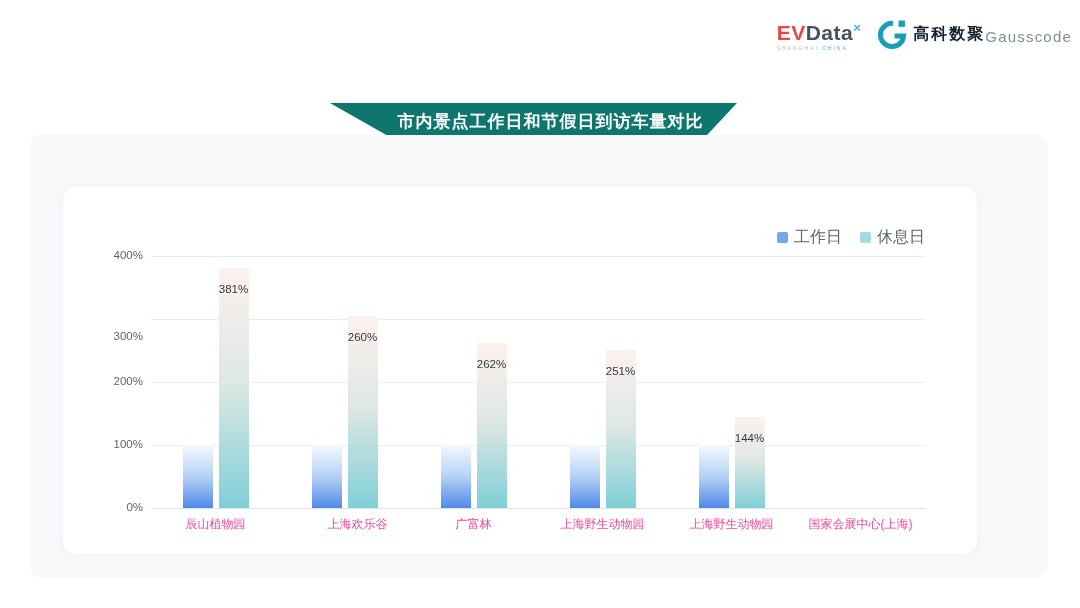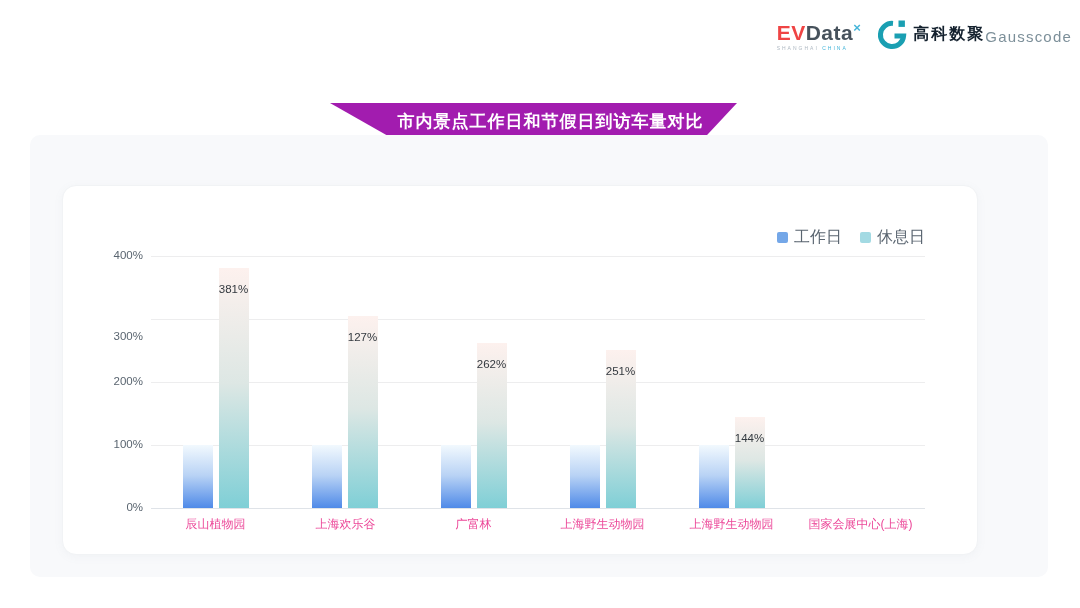--- a/index.html
+++ b/index.html
@@ -70,21 +70,21 @@
       <path d="M16 3.4 A 11.6 11.6 0 1 0 26.6 16 L 17.5 16" fill="none" stroke="#1a9fb2" stroke-width="5"></path>
       <rect x="21.5" y="0.5" width="6.4" height="6.4" fill="#1a9fb2"></rect>
     </svg>
     <div class="g-text">
       <span class="g-cn">高科数聚</span>
       <span class="g-en">Gausscode</span>
     </div>
   </div>
 </div>
 
-<div class="banner" id="banner" style="background: #a21caf;">
+<div class="banner" id="banner" style="background: #0f766e;">
   <span class="banner-title">市内景点工作日和节假日到访车量对比</span>
 </div>
 
 <div class="panel"></div>
 <div class="card" id="chart-card">
   <div class="legend" id="legend">
       <div class="legend-item">
         <span class="legend-swatch" style="background: rgb(116, 167, 232);"></span>
         <span class="legend-label">工作日</span>
       </div>
@@ -108,21 +108,21 @@
   <div class="groups" id="groups">
       <div class="bar-group" style="left: 0px; width: 129px;">
         <div class="bar" style="height: 63px; background: linear-gradient(rgb(242, 249, 254) 0%, rgb(185, 211, 245) 48%, rgb(79, 138, 232) 100%);"></div>
         <div class="bar" style="height: 240.03px; background: linear-gradient(rgb(253, 241, 238) 0%, rgb(221, 231, 228) 48%, rgb(127, 207, 214) 100%);">
           <span class="bar-value">381%</span>
         </div>
       </div>
       <div class="bar-group" style="left: 129px; width: 129px;">
         <div class="bar" style="height: 63px; background: linear-gradient(rgb(242, 249, 254) 0%, rgb(185, 211, 245) 48%, rgb(79, 138, 232) 100%);"></div>
         <div class="bar" style="height: 191.52px; background: linear-gradient(rgb(253, 241, 238) 0%, rgb(221, 231, 228) 48%, rgb(127, 207, 214) 100%);">
-          <span class="bar-value">127%</span>
+          <span class="bar-value">260%</span>
         </div>
       </div>
       <div class="bar-group" style="left: 258px; width: 129px;">
         <div class="bar" style="height: 63px; background: linear-gradient(rgb(242, 249, 254) 0%, rgb(185, 211, 245) 48%, rgb(79, 138, 232) 100%);"></div>
         <div class="bar" style="height: 165.06px; background: linear-gradient(rgb(253, 241, 238) 0%, rgb(221, 231, 228) 48%, rgb(127, 207, 214) 100%);">
           <span class="bar-value">262%</span>
         </div>
       </div>
       <div class="bar-group" style="left: 387px; width: 129px;">
         <div class="bar" style="height: 63px; background: linear-gradient(rgb(242, 249, 254) 0%, rgb(185, 211, 245) 48%, rgb(79, 138, 232) 100%);"></div>
@@ -132,19 +132,19 @@
       </div>
       <div class="bar-group" style="left: 516px; width: 129px;">
         <div class="bar" style="height: 63px; background: linear-gradient(rgb(242, 249, 254) 0%, rgb(185, 211, 245) 48%, rgb(79, 138, 232) 100%);"></div>
         <div class="bar" style="height: 90.72px; background: linear-gradient(rgb(253, 241, 238) 0%, rgb(221, 231, 228) 48%, rgb(127, 207, 214) 100%);">
           <span class="bar-value">144%</span>
         </div>
       </div>
     </div>
   <div id="cat-layer">
       <div class="cat-label" style="left: 88px; width: 129px;">辰山植物园</div>
-      <div class="cat-label" style="left: 218px; width: 129px;">上海欢乐谷</div>
+      <div class="cat-label" style="left: 230px; width: 129px;">上海欢乐谷</div>
       <div class="cat-label" style="left: 346px; width: 129px;">广富林</div>
       <div class="cat-label" style="left: 475px; width: 129px;">上海野生动物园</div>
       <div class="cat-label" style="left: 604px; width: 129px;">上海野生动物园</div>
       <div class="cat-label" style="left: 733px; width: 129px;">国家会展中心(上海)</div>
     </div>
 </div>
 
 </body></html>

